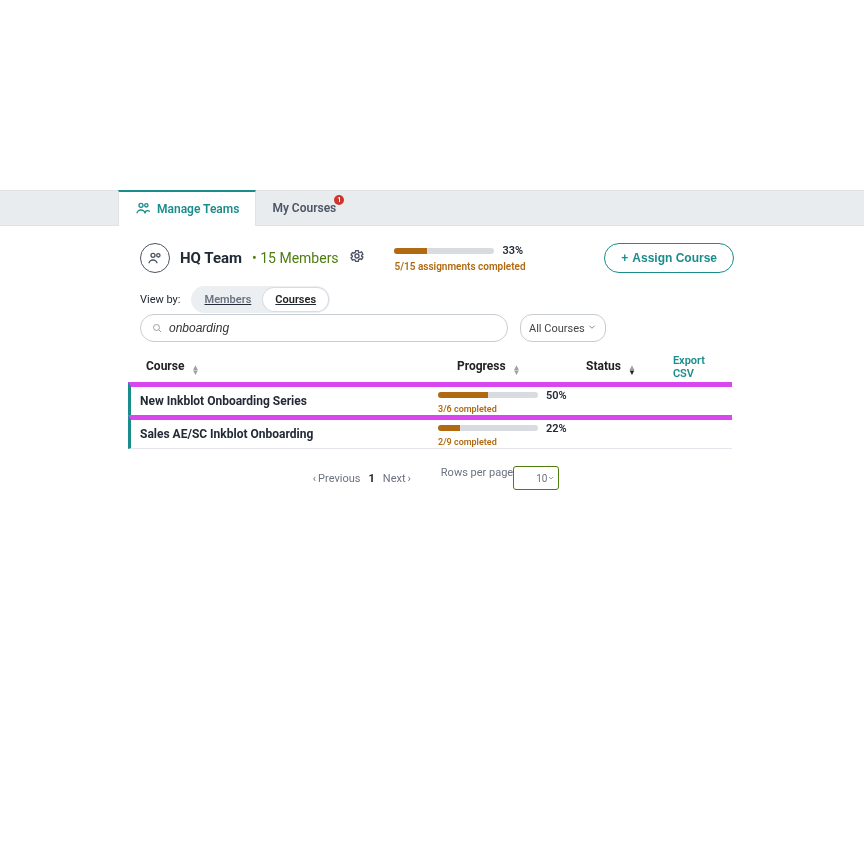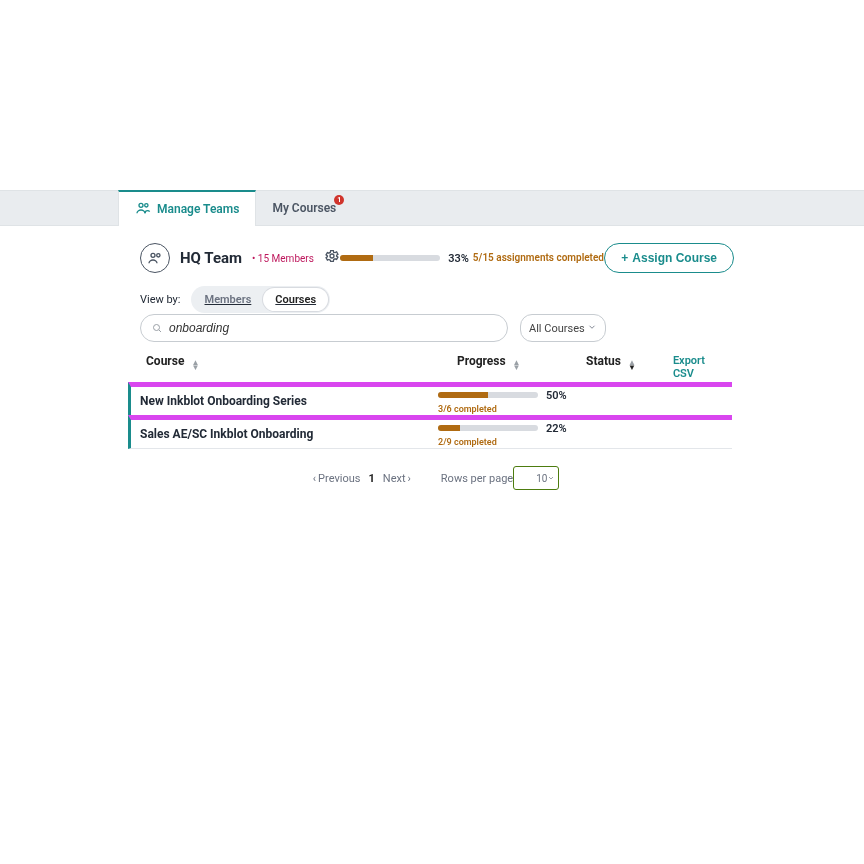--- a/index.html
+++ b/index.html
@@ -31,24 +31,24 @@
     position: absolute; left: 140px; right: 130px; top: 238px; height: 40px;
     display: flex; align-items: center; justify-content: space-between;
   }
   .team-block { display: flex; align-items: center; gap: 10px; }
   .team-icon {
     width: 30px; height: 30px; border-radius: 50%; border: 1.5px solid #4b5563;
     display: flex; align-items: center; justify-content: center;
   }
   .team-icon svg { width: 16px; height: 16px; stroke: #4b5563; fill: none; stroke-width: 2; }
   .team-name { font-size: 15px; font-weight: 700; }
-  .team-members { font-size: 10px; color: #be185d; }
+  .team-members { font-size: 14px; color: #4d7c0f; }
   .gear-icon svg { width: 16px; height: 16px; stroke: #4b5563; fill: none; stroke-width: 2; cursor: pointer; }
 
-  .progress-block { display: flex; gap: 4px; min-width: 180px; }
+  .progress-block { display: flex; flex-direction: column; gap: 4px; min-width: 180px; }
   .bar-wrap { display: flex; align-items: center; gap: 8px; }
   .bar-track { width: 100px; height: 6px; background: #d8dbe0; border-radius: 3px; overflow: hidden; }
   .bar-fill { height: 100%; background: #b06b12; }
   .bar-pct { font-size: 11px; font-weight: 600; }
   .progress-sub { font-size: 10px; font-weight: 600; color: #b06b12; }
 
   .assign-btn {
     border: 1.5px solid #1a8c8c; color: #1a8c8c; background: #fff; border-radius: 18px;
     padding: 7px 16px; font-size: 12px; font-weight: 600; cursor: pointer;
     display: inline-flex; align-items: center; gap: 4px;
@@ -76,21 +76,21 @@
   .filter-select {
     width: 86px; height: 28px; border: 1px solid #c7ccd1; border-radius: 12px;
     display: flex; align-items: center; justify-content: space-between; padding: 0 8px;
     font-size: 11px; color: #444; cursor: pointer; background: #fff;
   }
   .filter-select svg { width: 10px; height: 10px; stroke: #6b7280; fill: none; stroke-width: 2; }
 
   
   .table-head {
     position: absolute; left: 140px; right: 136px; top: 354px; height: 26px;
-    display: flex; font-size: 12px; font-weight: 700; color: #222;
+    display: flex; align-items: center; font-size: 12px; font-weight: 700; color: #222;
   }
   .col-course   { width: 298px; padding-left: 6px;}
   .col-progress { width: 154px; padding-left: 23px; }
   .col-status   { width: 88px; }
   .sort-arrows { font-size: 8px; color: #9aa0a6; margin-left: 4px; display: inline-flex; flex-direction: column; line-height: 5px;}
   .sort-arrows .dn { color:#9aa0a6;}
   .sort-arrows .up { color:#9aa0a6;}
   .sort-arrows.status .dn { color:#222;}
   .export-link { margin-left: auto; color: #1a8c8c; font-size: 11px; font-weight: 600; cursor: pointer; }
 
@@ -108,21 +108,21 @@
 
   
   .pager {
     position: absolute; left: 140px; right: 132px; top: 462px; height: 32px;
     display: flex; align-items: center; justify-content: center; gap: 30px;
     font-size: 11px; color: #6b7280;
   }
   .pager .pages { display: flex; align-items: center; gap: 8px; }
   .pager .pages .current { color:#222; font-weight:700;}
   .pager .nav { cursor: pointer; display: inline-flex; align-items: center; gap: 2px; }
-  .pager .rpp { display: flex; align-items: center; }
+  .pager .rpp { display: flex; align-items: flex-start; }
   .rpp-select {
     width: 38px; height: 24px; border: 1px solid #4d7c0f; border-radius: 3px;
     display: flex; align-items: center; justify-content: space-between; padding: 0 22px;
     font-size: 10px; cursor: pointer; background:#fff;
   }
   .rpp-select svg { width: 8px; height: 8px; stroke: #6b7280; fill: none; stroke-width: 2; }
 </style>
 </head>
 <body>
 

